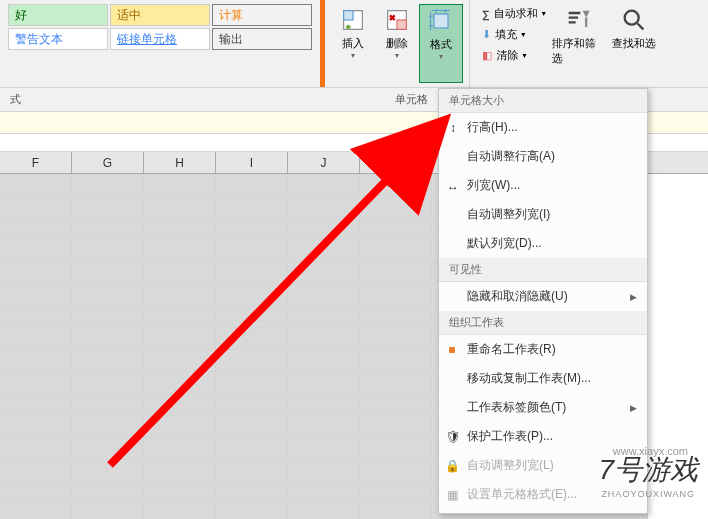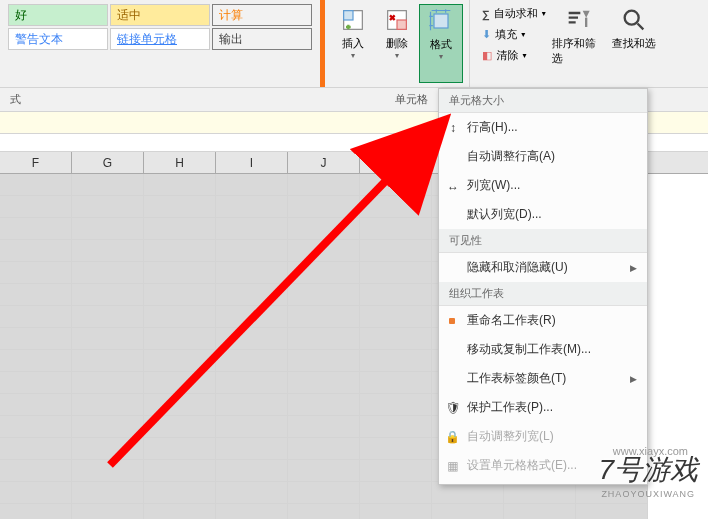--- a/index.html
+++ b/index.html
@@ -356,20 +356,23 @@
     <span>行高(H)...</span>
   </div>
   <div class="dd-item">
     <span>自动调整行高(A)</span>
   </div>
   <div class="dd-item">
     <span class="dd-icon">↔</span>
     <span>列宽(W)...</span>
   </div>
   <div class="dd-item">
+    <span>自动调整列宽(I)</span>
+  </div>
+  <div class="dd-item">
     <span>默认列宽(D)...</span>
   </div>
   <div class="dd-section">可见性</div>
   <div class="dd-item">
     <span>隐藏和取消隐藏(U)</span>
     <span class="dd-arrow">▶</span>
   </div>
   <div class="dd-section">组织工作表</div>
   <div class="dd-item">
     <span class="orange-dot"></span>

